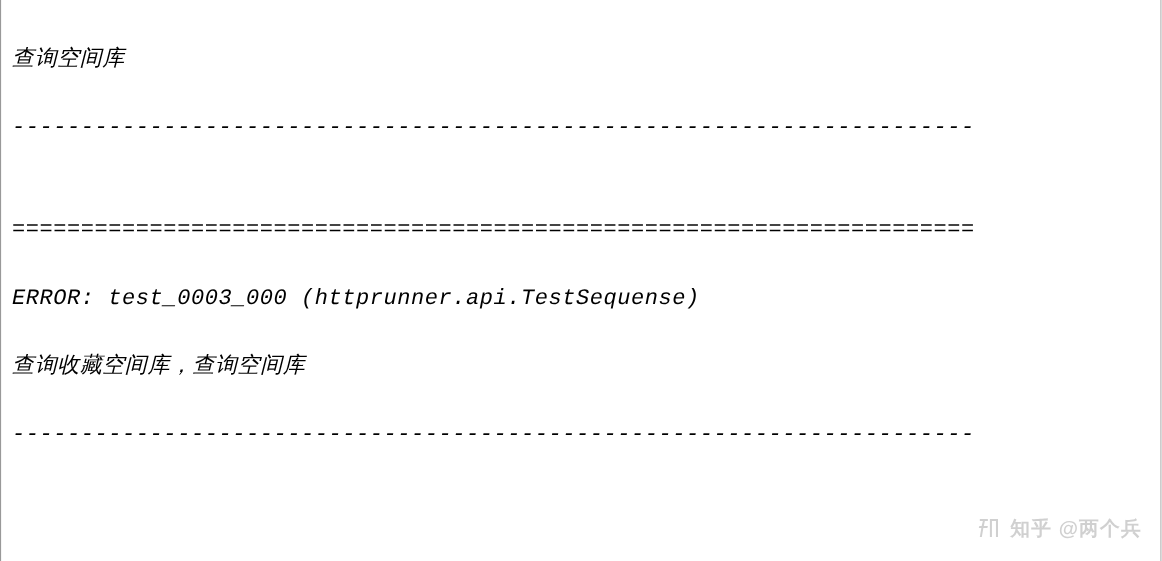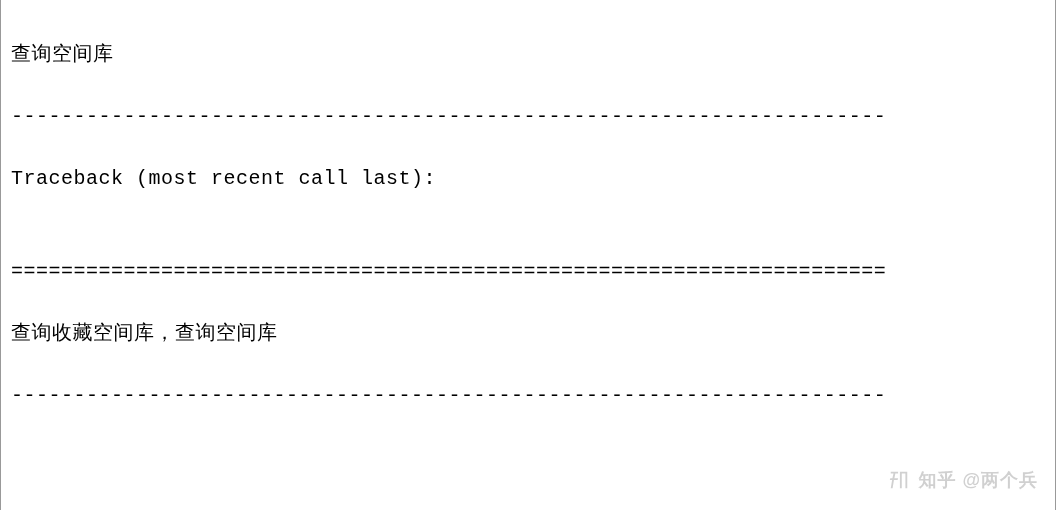--- a/index.html
+++ b/index.html
@@ -19,20 +19,21 @@
     border-left: 1px solid #999;
     border-right: 1px solid #999;
     padding: 8px 10px 0 10px;
     font-size: 20px;
     line-height: 1.55;
     color: #000;
     white-space: pre;
     letter-spacing: 0.5px;
     height: 100%;
     overflow: hidden;
+    font-style: italic;
   }
   .line {
     display: block;
     white-space: pre;
   }
   .watermark {
     position: absolute;
     right: 18px;
     bottom: 18px;
     font-family: -apple-system, BlinkMacSystemFont, "Helvetica Neue", Arial, sans-serif;
@@ -57,23 +58,23 @@
     height: 22px;
     fill: rgba(120,120,120,0.35);
   }
 </style>
 </head>
 <body>
 
 <div class="console">
 <span class="line">查询空间库</span>
 <span class="line">----------------------------------------------------------------------</span>
-<span class="line">Traceback (most recent call last):</span>
 <span class="line"></span>
 <span class="line">======================================================================</span>
+<span class="line">ERROR: test_0003_000 (httprunner.api.TestSequense)</span>
 <span class="line">查询收藏空间库，查询空间库</span>
 <span class="line">----------------------------------------------------------------------</span>
 
 
 <span class="line"></span>
 
 </div>
 
 <div class="watermark">
   <span class="watermark-logo">

